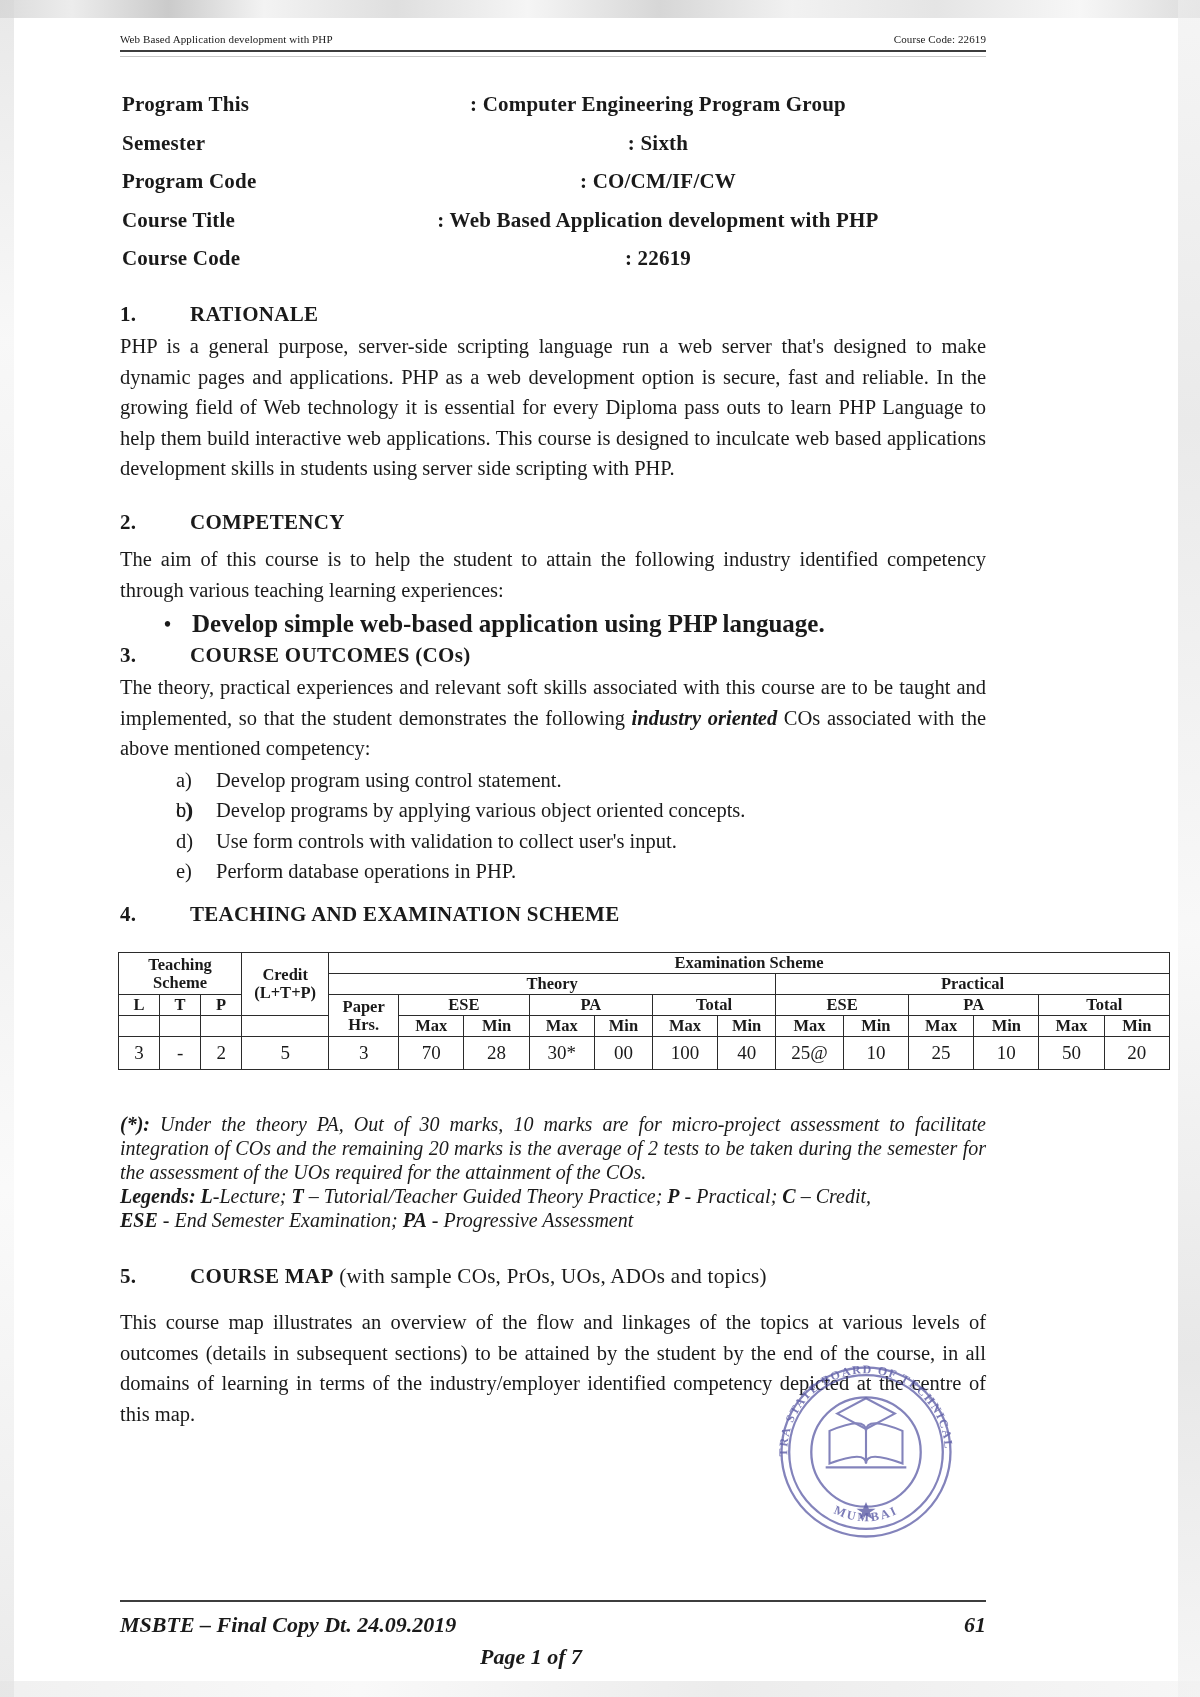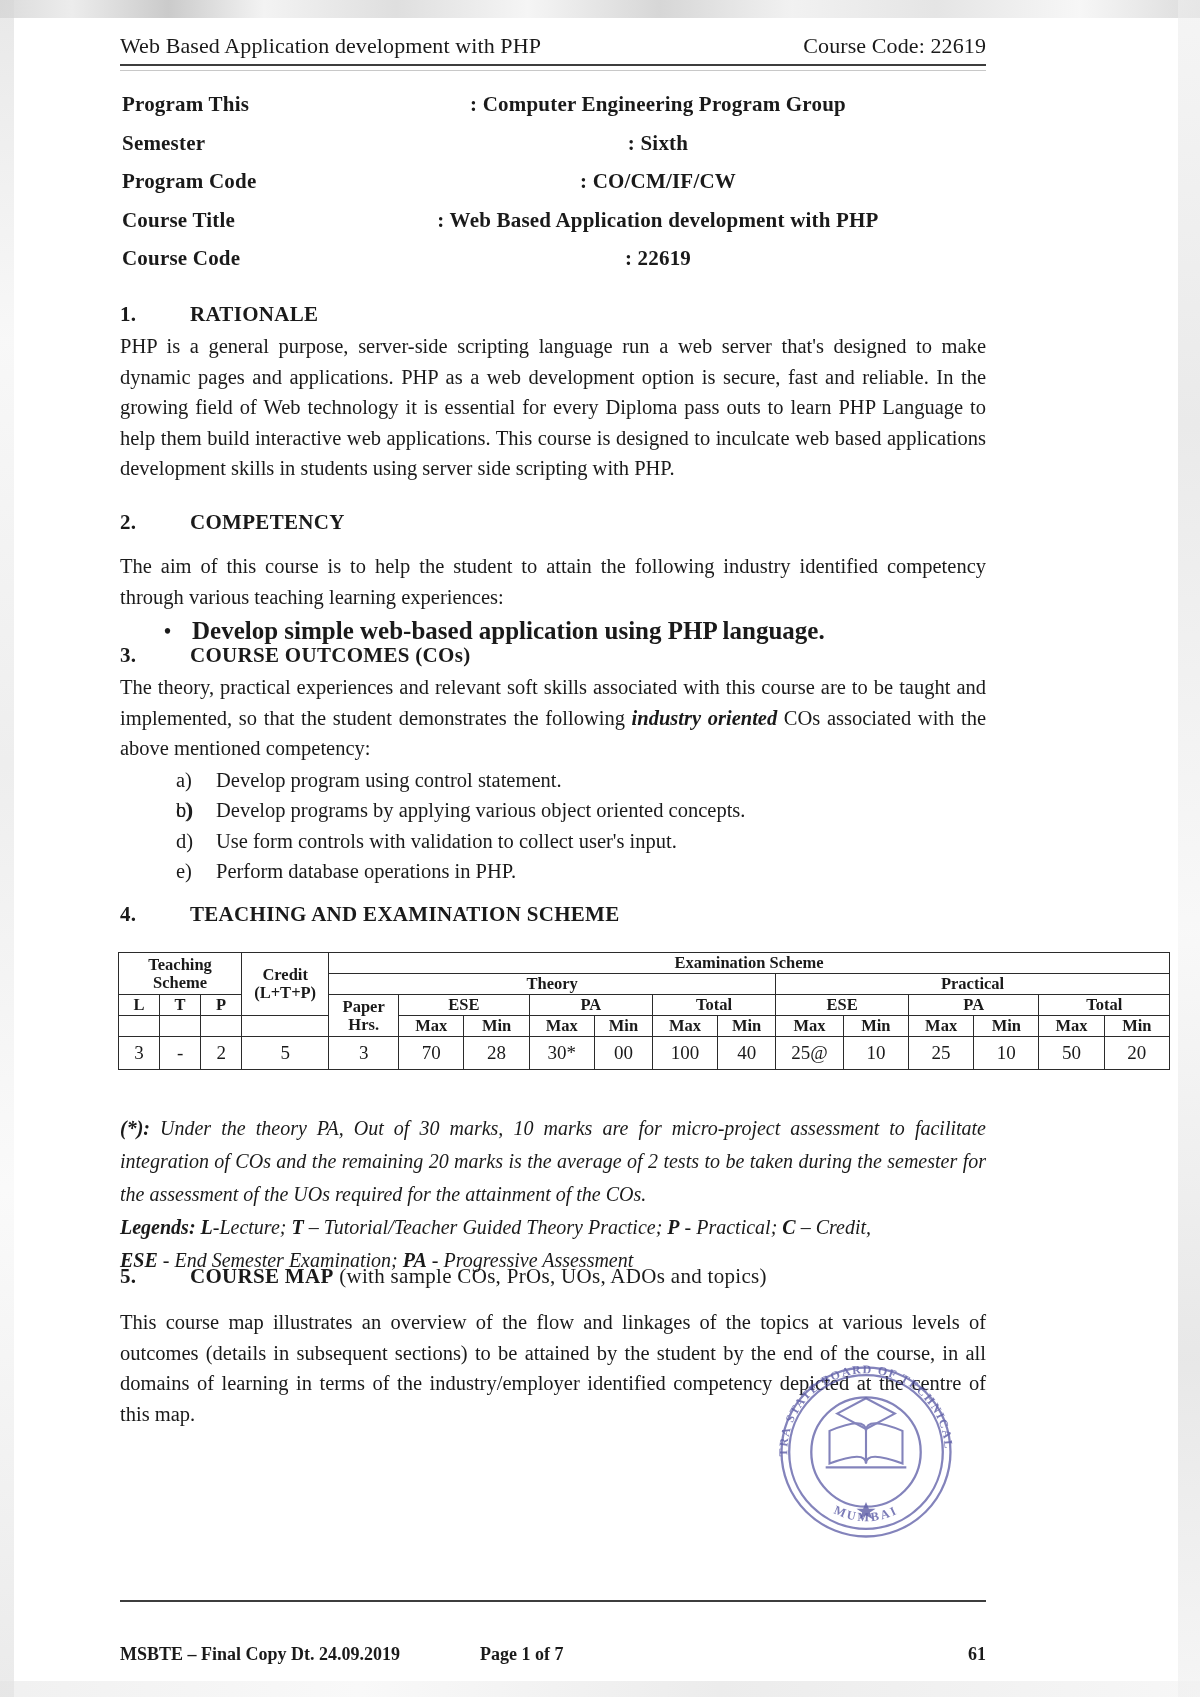--- a/index.html
+++ b/index.html
@@ -44,21 +44,21 @@
     left: 120px;
     top: 0;
     width: 866px;
   }
 
   
   .doc-header {
     position: absolute;
     left: 120px; top: 33px; width: 866px;
     display: flex; justify-content: space-between; align-items: flex-end;
-    font-size: 22px;
+    font-size: 11px;
     letter-spacing: .1px;
   }
   .doc-header .rule {
     position: absolute; left: 0; right: 0; bottom: -7px; height: 0;
     border-bottom: 2.2px solid #3d3d3d;
   }
   .doc-header .rule2 {
     position: absolute; left: 0; right: 0; bottom: -12px; height: 0;
     border-bottom: 1px solid #c8c8c8;
   }
@@ -151,34 +151,35 @@
   table.scheme tr.datarow td {
     font-weight: normal;
     font-size: 19px;
     line-height: 26px;
     height: 30px;
   }
 
   .note-italic {
     font-style: italic;
     font-size: 20px;
-    line-height: 33px;
+    line-height: 24px;
     text-align: justify;
     margin: 0;
   }
   .note-italic b { font-weight: bold; font-style: italic; }
 
   
   .doc-footer {
     position: absolute;
     left: 120px; top: 1612px; width: 866px;
     font-weight: bold;
-    font-size: 18px;
+    font-size: 22px;
     display: flex;
-    align-items: flex-end;
+    align-items: flex-start;
+    font-style: italic;
   }
   .doc-footer .rule {
     position: absolute; left: 0; right: 0; top: -12px; height: 0;
     border-bottom: 2.2px solid #3d3d3d;
   }
   .footer-left { width: 360px; }
   .footer-center { flex: 1; margin-top: 32px; }
   .footer-right { width: 60px; text-align: right; }
 
   
@@ -238,21 +239,21 @@
       <span>RATIONALE</span>
     </h2>
     <p class="body" style="margin-top:4px;">PHP is a general purpose, server-side scripting language run a web server that's designed to make dynamic pages and applications. PHP as a web development option is secure, fast and reliable. In the growing field of Web technology it is essential for every Diploma pass outs to learn PHP Language to help them build interactive web applications. This course is designed to inculcate web based applications development skills in students using server side scripting with PHP.</p>
   </div>
 
   <div class="content" style="top:510px;">
     <h2 class="section">
       <span class="sec-num">2.</span>
       <span>COMPETENCY</span>
     </h2>
-    <p class="body" style="margin-top:16px;">The aim of this course is to help the student to attain the following industry identified competency through various teaching learning experiences:</p>
+    <p class="body" style="margin-top:9px;">The aim of this course is to help the student to attain the following industry identified competency through various teaching learning experiences:</p>
     <ul class="comp">
       <li>Develop simple web-based application using PHP language.</li>
     </ul>
   </div>
 
   <div class="content" style="top:643px;">
     <h2 class="section">
       <span class="sec-num">3.</span>
       <span>COURSE OUTCOMES (COs)</span>
     </h2>

